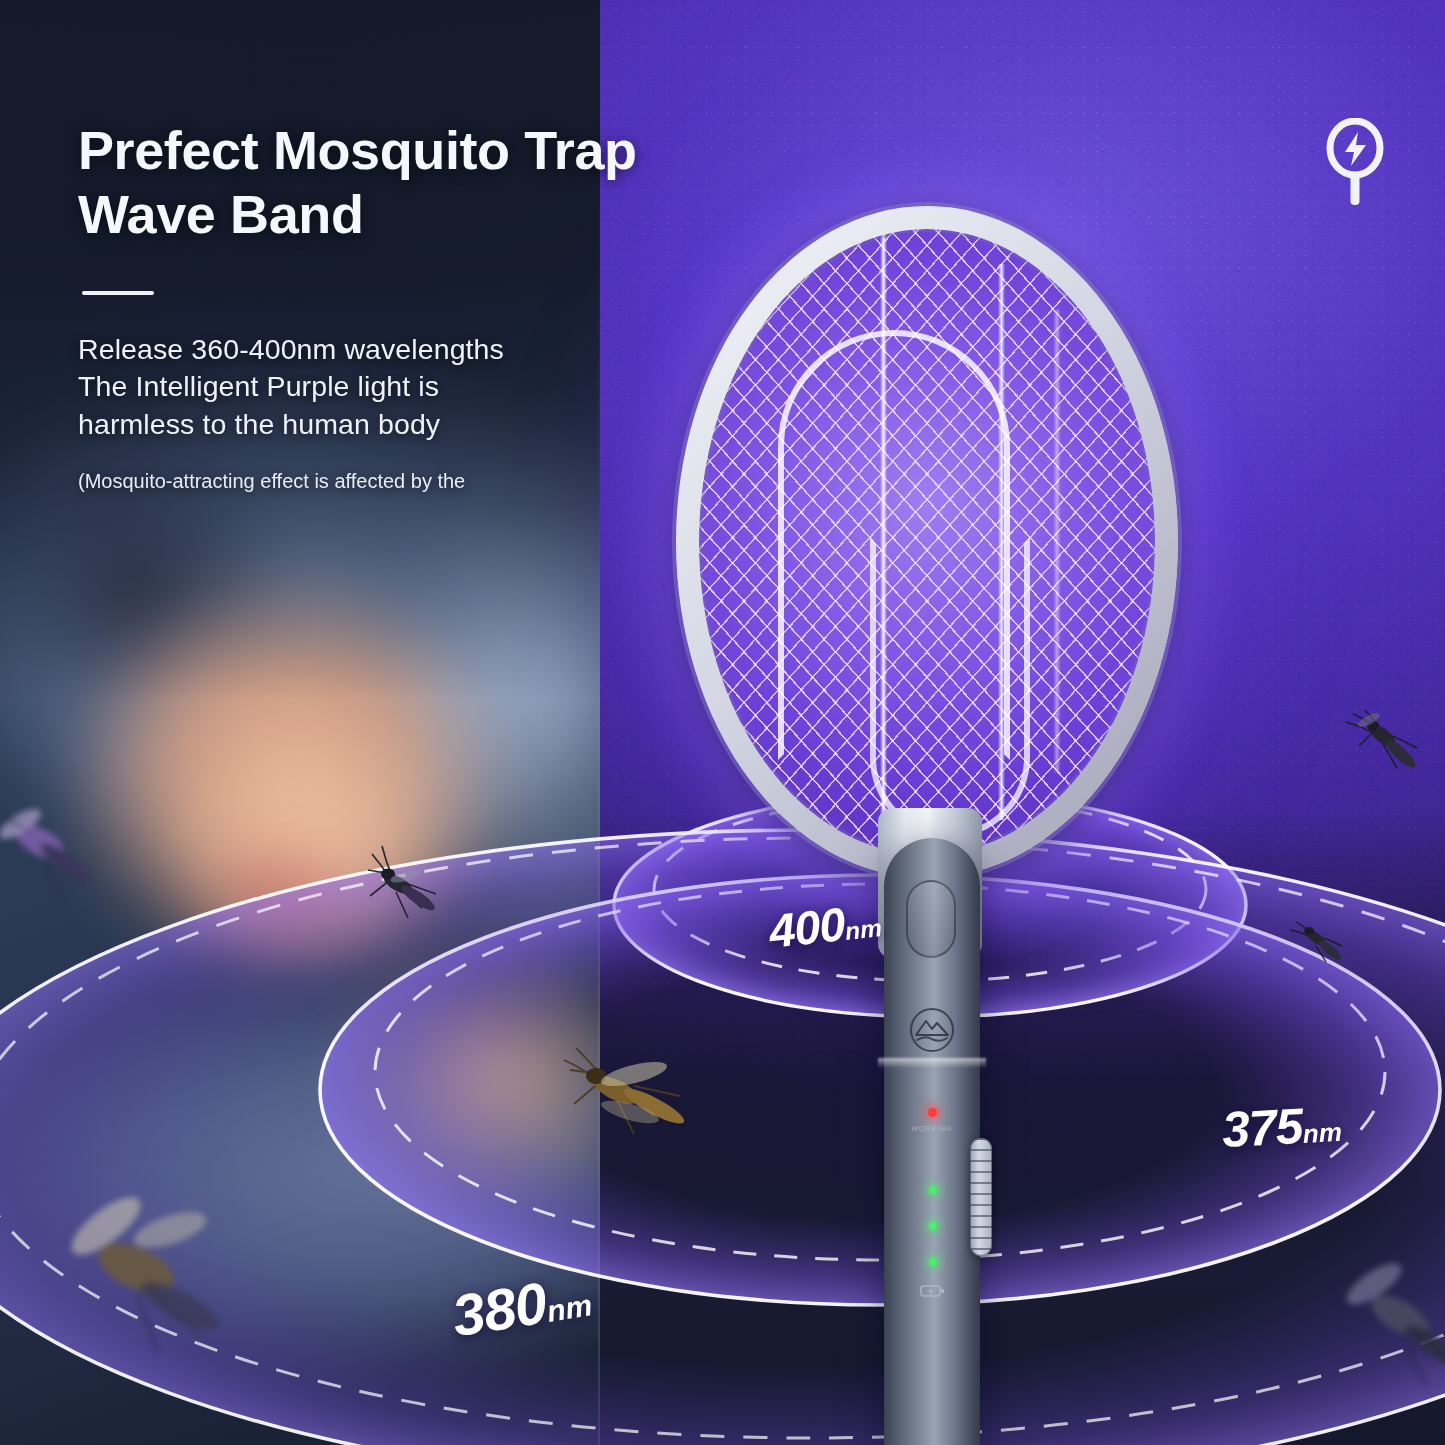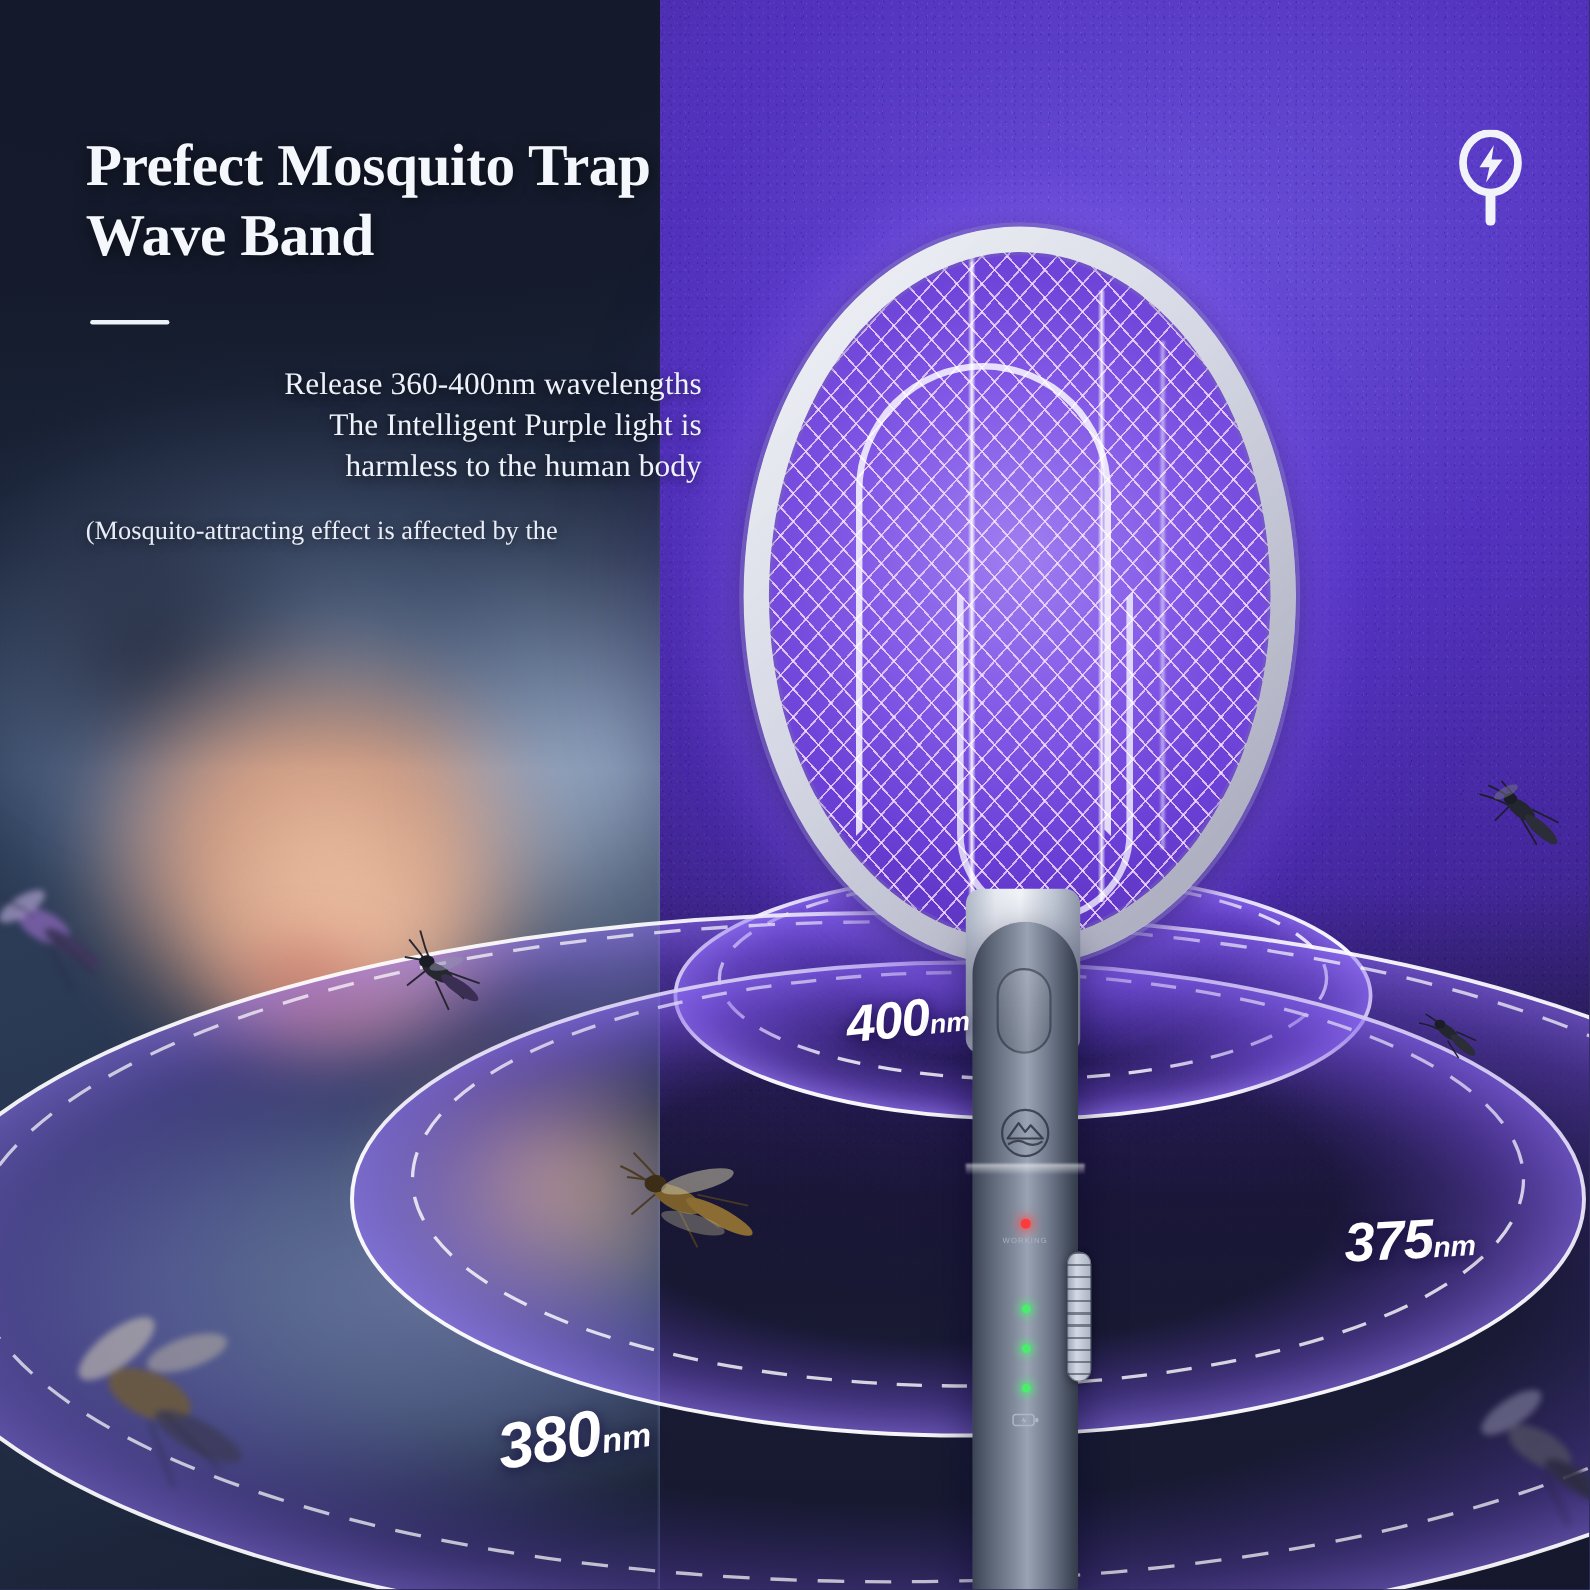--- a/index.html
+++ b/index.html
@@ -65,33 +65,33 @@
     background:radial-gradient(closest-side,#cfe0f5 0%,rgba(170,200,235,0) 100%); opacity:.55;}
   .ph-dark-top{ left:-40px; top:-120px; width:700px; height:470px;
     background:radial-gradient(closest-side,#141a2a 0%,rgba(18,24,40,0) 100%); opacity:.95;}
   
   .photo-scrim{
     position:absolute; left:0; top:0; width:600px; height:700px;
     background:linear-gradient(180deg,#141a2b 0%,rgba(20,26,43,.92) 36%,rgba(22,30,50,.55) 72%,rgba(25,34,56,0) 100%);
   }
 
   
-  .copy{ position:absolute; left:78px; top:118px; width:560px; z-index:40;font-family:Liberation Serif, serif; }
+  .copy{ position:absolute; left:78px; top:118px; width:560px; z-index:40; }
   .headline{
     color:#f4f7fb; font-weight:bold; font-size:54px; line-height:1.19;
     letter-spacing:-.4px; text-shadow:0 2px 14px rgba(0,0,0,.55);
   }
   .rule{ width:72px; height:4px; background:#eef3fa; margin:44px 0 36px 4px; border-radius:2px; }
   .body{
     color:#eef3fb; font-size:28.5px; line-height:1.32; letter-spacing:.1px;
     text-shadow:0 2px 10px rgba(0,0,0,.6);
   }
-  .body .ln{ display:block;text-align:right; }
+  .body .ln{ display:block; }
   .note{
-    margin-top:25px; color:#e8eef8; font-size:24px; line-height:1.32;
+    margin-top:25px; color:#e8eef8; font-size:20px; line-height:1.32;
     text-shadow:0 2px 10px rgba(0,0,0,.6);
   }
   .note .ln{ display:block; }
 
   
   .badge-icon{ position:absolute; left:1322px; top:118px; width:66px; height:92px; z-index:45; }
 
   
   .rings{ position:absolute; inset:0; z-index:12; }
   .wlabel{

